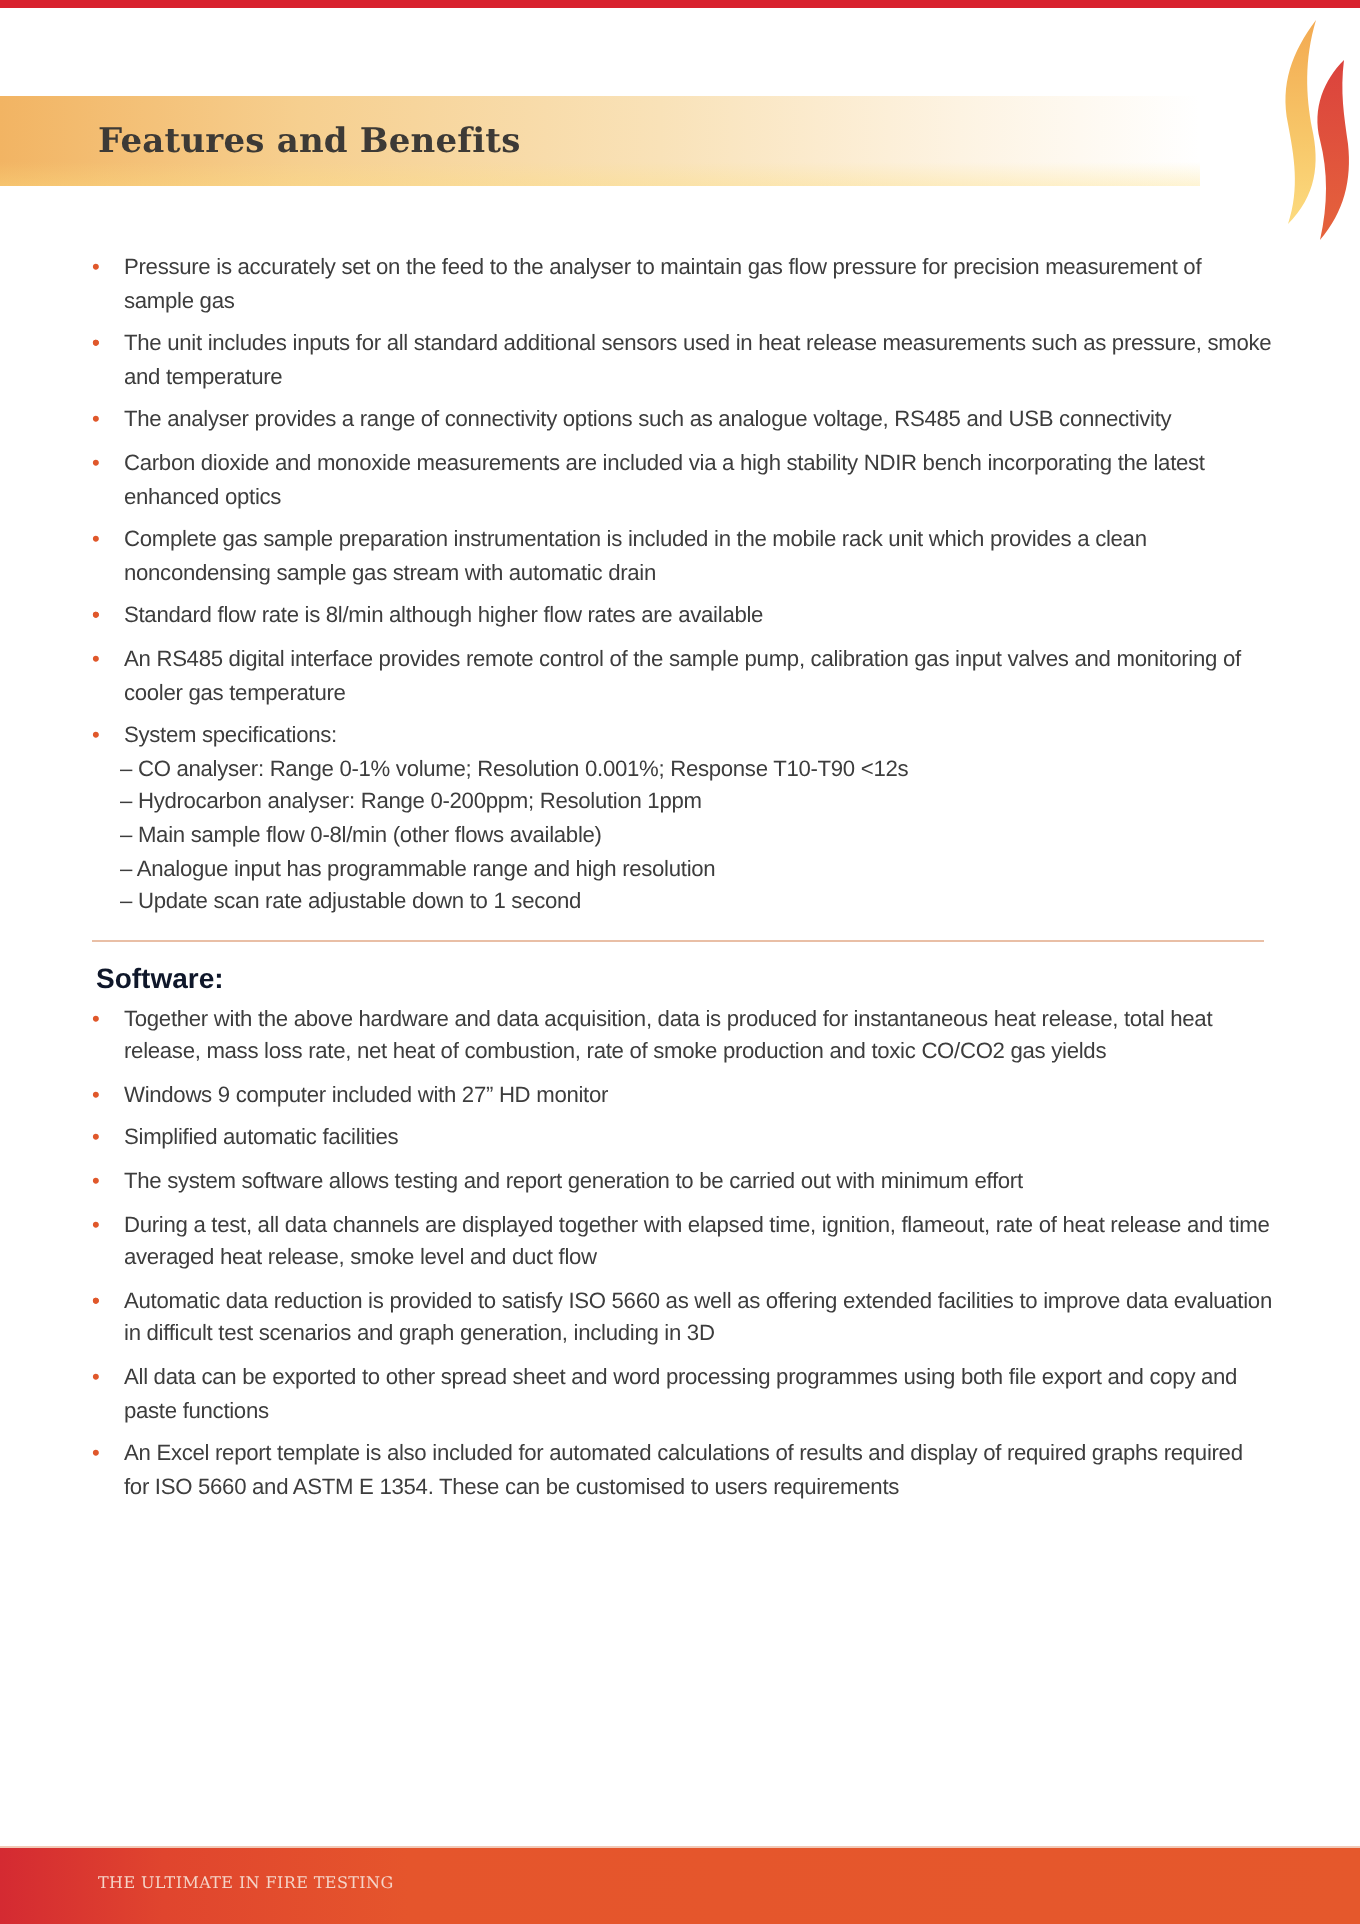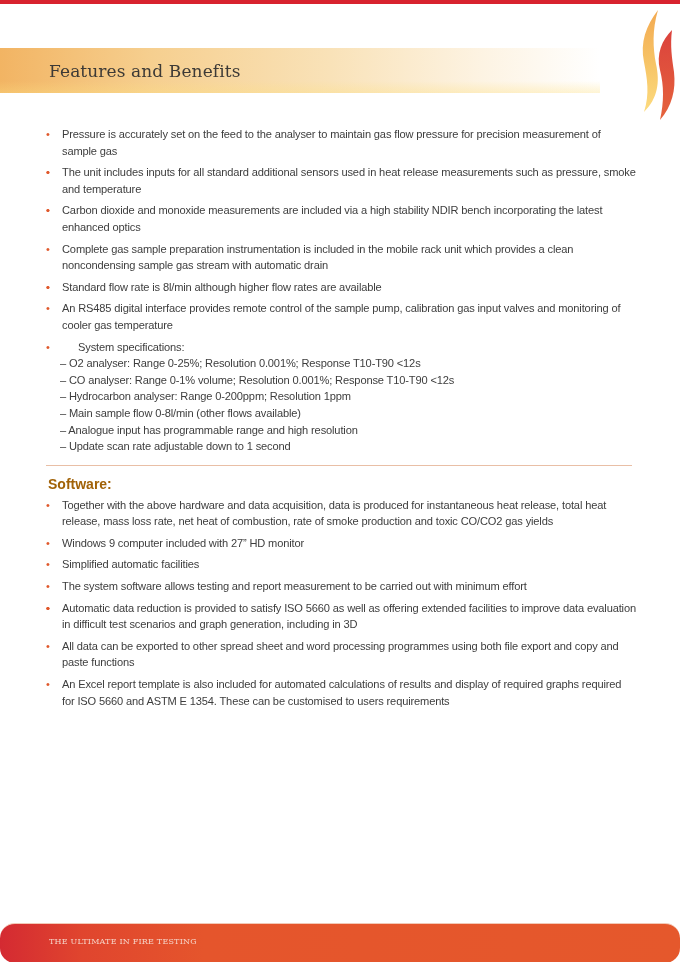--- a/index.html
+++ b/index.html
@@ -18,21 +18,21 @@
       background: linear-gradient(to right, #f2b463 0%, #f6cf8f 25%, #f9e2b8 55%, #fdf3e2 80%, rgba(255,255,255,0) 100%);
     }
     .title-band::after {
       content: ""; position: absolute; left: 0; right: 0; bottom: 0; height: 12px;
       background: linear-gradient(to bottom, rgba(255,255,255,0), rgba(253,224,130,0.35));
     }
     .page-title {
       position: absolute; left: 49px; top: 60px;
       font-family: "DejaVu Serif", "Liberation Serif", serif;
       font-size: 17px; color: #3d3a36; letter-spacing: 0.1px;
-      margin: 0; font-weight: normal; line-height: 22px;
+      margin: 0; font-weight: bold; line-height: 22px;
     }
     .flame-logo {
       position: absolute; left: 620px; top: 8px; width: 60px; height: 115px;
     }
     .content {
       position: absolute; left: 46px; top: 126px; width: 590px;
     }
     ul.bullets { list-style: none; margin: 0; padding: 0; }
     ul.bullets li {
       position: relative; padding-left: 16px;
@@ -40,28 +40,27 @@
       margin-bottom: 5px; letter-spacing: -0.15px;
     }
     ul.bullets li .dot {
       position: absolute; left: 0; top: 0; color: #e0582b; font-size: 11px;
     }
     .spec-line { display: block; padding-left: 0; margin-left: -2px; }
     .divider {
       height: 1px; background: #e9bfa6; width: 586px; margin: 10px 0 0 0;
     }
     .section-heading {
-      font-size: 14px; font-weight: bold; color: #a16207;
+      font-size: 14px; font-weight: bold; color: #0f172a;
       margin: 9px 0 4px 2px; line-height: 18px;
     }
     .footer {
       position: absolute; left: 0; top: 923px; width: 680px; height: 39px;
       background: linear-gradient(to right, #d42a32 0%, #e0452e 12%, #e5552c 30%, #e5582c 100%);
       border-top: 1px solid #f2c9b7;
-      border-radius: 15px;
     }
     .footer-text {
       position: absolute; left: 49px; top: 13px;
       font-family: "DejaVu Serif", "Liberation Serif", serif;
       font-size: 8px; color: #f5d4c8; letter-spacing: 0.2px;
     }
   </style>
 </head>
 <body>
 
@@ -84,48 +83,47 @@
   </defs>
   <path d="M38 2 C26 18 20 34 24 54 C27 70 30 86 24 104 C38 90 40 74 36 56 C33 40 32 22 38 2 Z" fill="url(#flameA)" opacity="0.95"></path>
   <path d="M52 22 C42 32 36 46 40 62 C44 78 44 94 40 112 C52 98 56 82 54 64 C52 50 50 38 52 22 Z" fill="url(#flameB)" opacity="0.92"></path>
 </svg>
 
 <div class="content">
   <ul class="bullets">
     <li><span class="dot">•</span><span>Pressure is accurately set on the feed to the analyser to maintain gas flow pressure for precision measurement of sample gas</span></li>
     <li><span class="dot">•</span></li>
     <li><span class="dot">•</span><span>The unit includes inputs for all standard additional sensors used in heat release measurements such as pressure, smoke and temperature</span></li>
-    <li><span class="dot">•</span></li>
+    <li><span class="dot">•</span><span>The analyser provides a range of connectivity options such as analogue voltage, RS485 and USB connectivity</span></li>
     <li><span class="dot">•</span><span>Carbon dioxide and monoxide measurements are included via a high stability NDIR bench incorporating the latest enhanced optics</span></li>
     <li><span class="dot">•</span><span>Complete gas sample preparation instrumentation is included in the mobile rack unit which provides a clean noncondensing sample gas stream with automatic drain</span></li>
     <li><span class="dot">•</span></li>
     <li><span class="dot">•</span><span>Standard flow rate is 8l/min although higher flow rates are available</span></li>
     <li><span class="dot">•</span><span>An RS485 digital interface provides remote control of the sample pump, calibration gas input valves and monitoring of cooler gas temperature</span></li>
     <li>
       <span class="dot">•</span>
-      <span class="spec-line" style="margin-left:16px">System specifications:</span>
-      <span class="spec-line">– O2 analyser: Range 0-25%; Resolution 0.001%; Response T10-T90 &lt;12s</span>
+      <span class="spec-line" style="margin-left:0">System specifications:</span>
       <span class="spec-line">– CO analyser: Range 0-1% volume; Resolution 0.001%; Response T10-T90 &lt;12s</span>
       <span class="spec-line">– Hydrocarbon analyser: Range 0-200ppm; Resolution 1ppm</span>
       <span class="spec-line">– Main sample flow 0-8l/min (other flows available)</span>
       <span class="spec-line">– Analogue input has programmable range and high resolution</span>
       <span class="spec-line">– Update scan rate adjustable down to 1 second</span>
     </li>
   </ul>
 
   <div class="divider"></div>
 
   <h2 class="section-heading">Software:</h2>
 
   <ul class="bullets">
     <li><span class="dot">•</span><span>Together with the above hardware and data acquisition, data is produced for instantaneous heat release, total heat release, mass loss rate, net heat of combustion, rate of smoke production and toxic CO/CO2 gas yields</span></li>
     <li><span class="dot">•</span><span>Windows 9 computer included with 27” HD monitor</span></li>
     <li><span class="dot">•</span><span>Simplified automatic facilities</span></li>
-    <li><span class="dot">•</span><span>The system software allows testing and report measurement to be carried out with minimum effort</span></li>
-    <li><span class="dot">•</span></li>
+    <li><span class="dot">•</span><span>The system software allows testing and report generation to be carried out with minimum effort</span></li>
+    <li><span class="dot">•</span><span>During a test, all data channels are displayed together with elapsed time, ignition, flameout, rate of heat release and time averaged heat release, smoke level and duct flow</span></li>
     <li><span class="dot">•</span></li>
     <li><span class="dot">•</span><span>Automatic data reduction is provided to satisfy ISO 5660 as well as offering extended facilities to improve data evaluation in difficult test scenarios and graph generation, including in 3D</span></li>
     <li><span class="dot">•</span><span>All data can be exported to other spread sheet and word processing programmes using both file export and copy and paste functions</span></li>
     <li><span class="dot">•</span><span>An Excel report template is also included for automated calculations of results and display of required graphs required for ISO 5660 and ASTM E 1354. These can be customised to users requirements</span></li>
   </ul>
 </div>
 
 <div class="footer">
   <span class="footer-text">THE ULTIMATE IN FIRE TESTING</span>
 </div>

